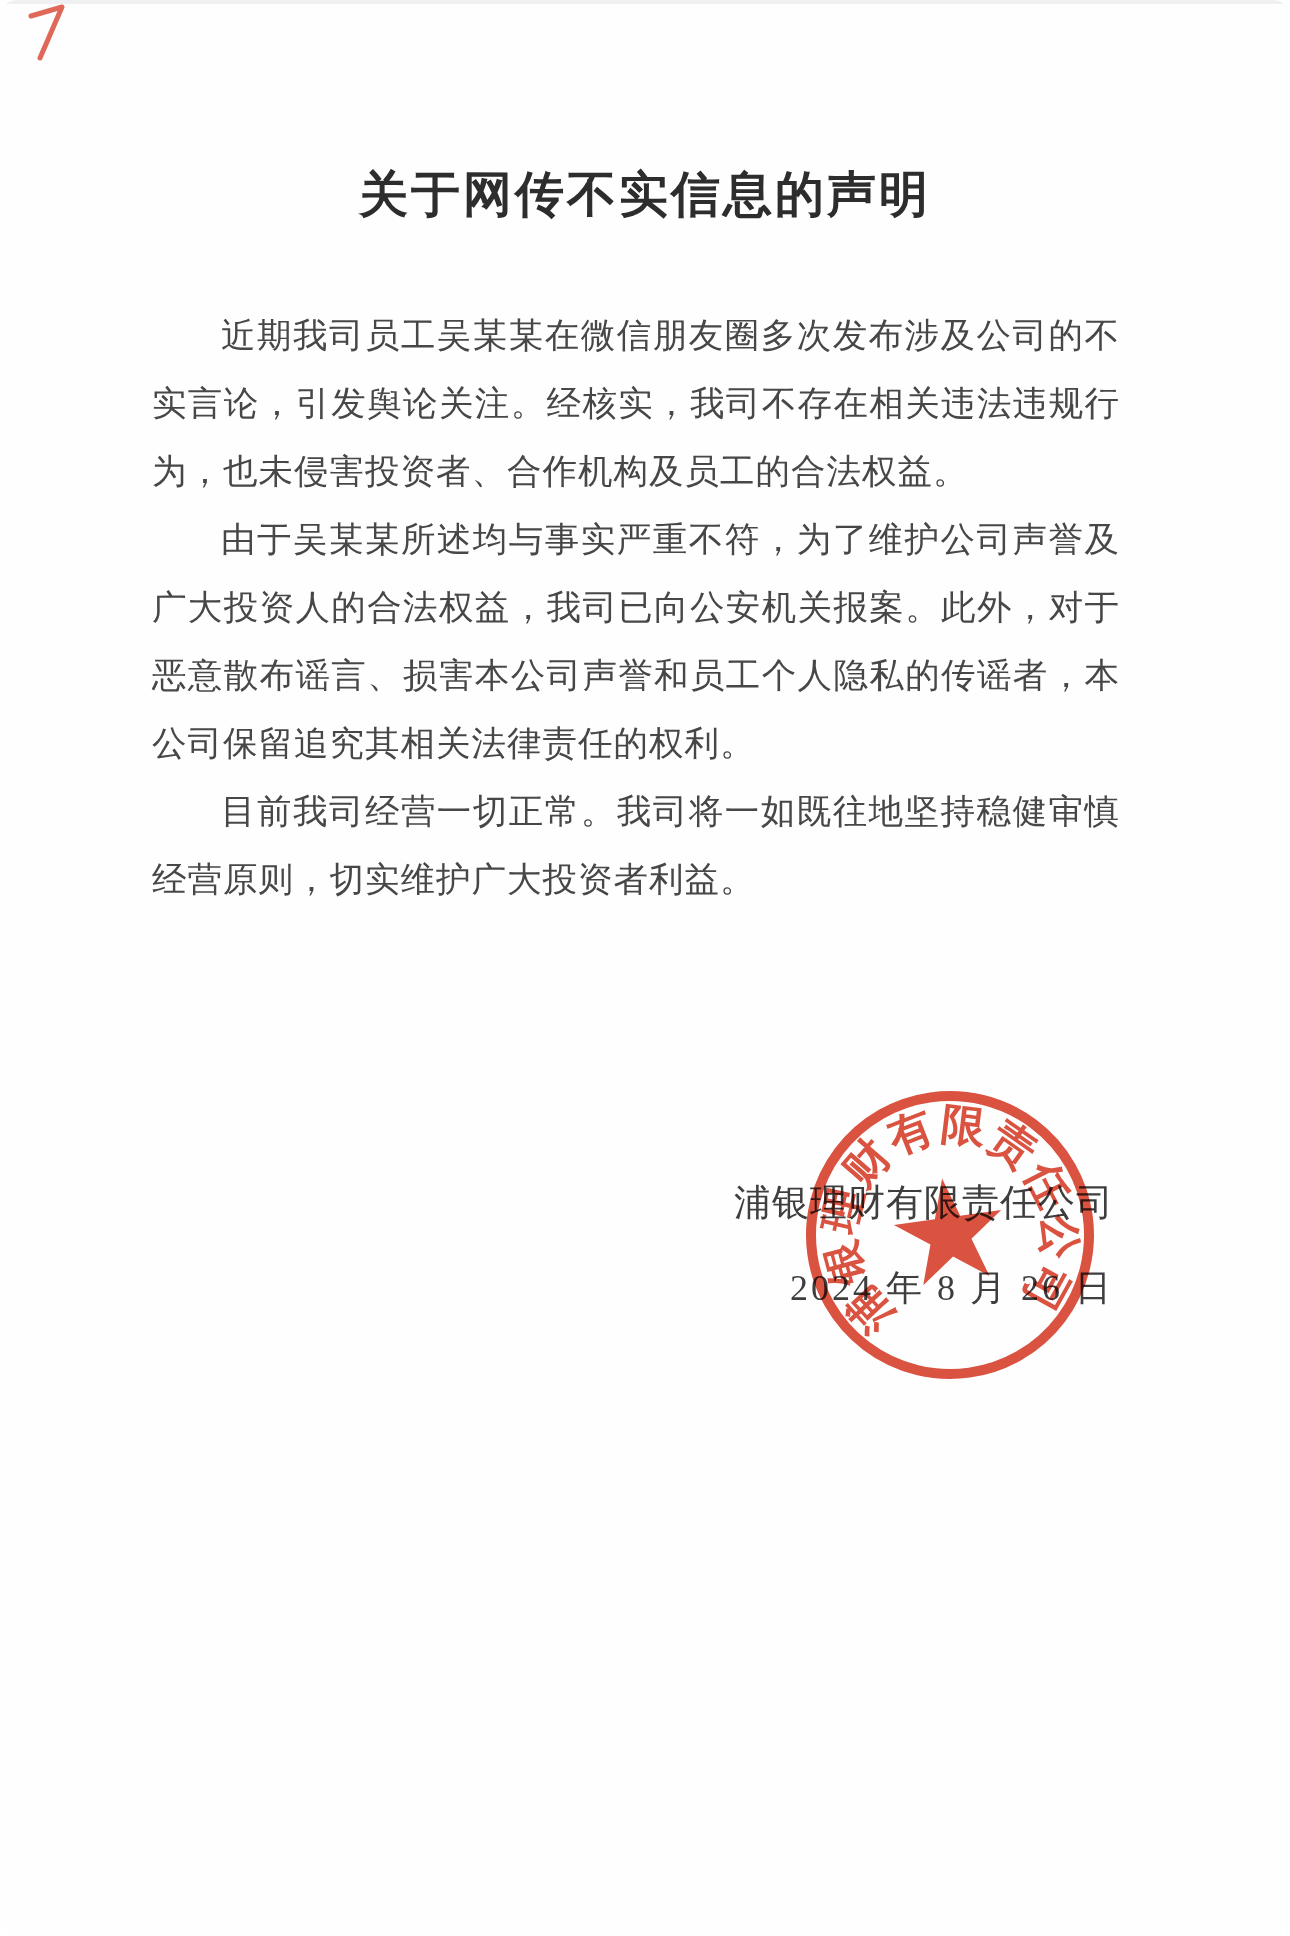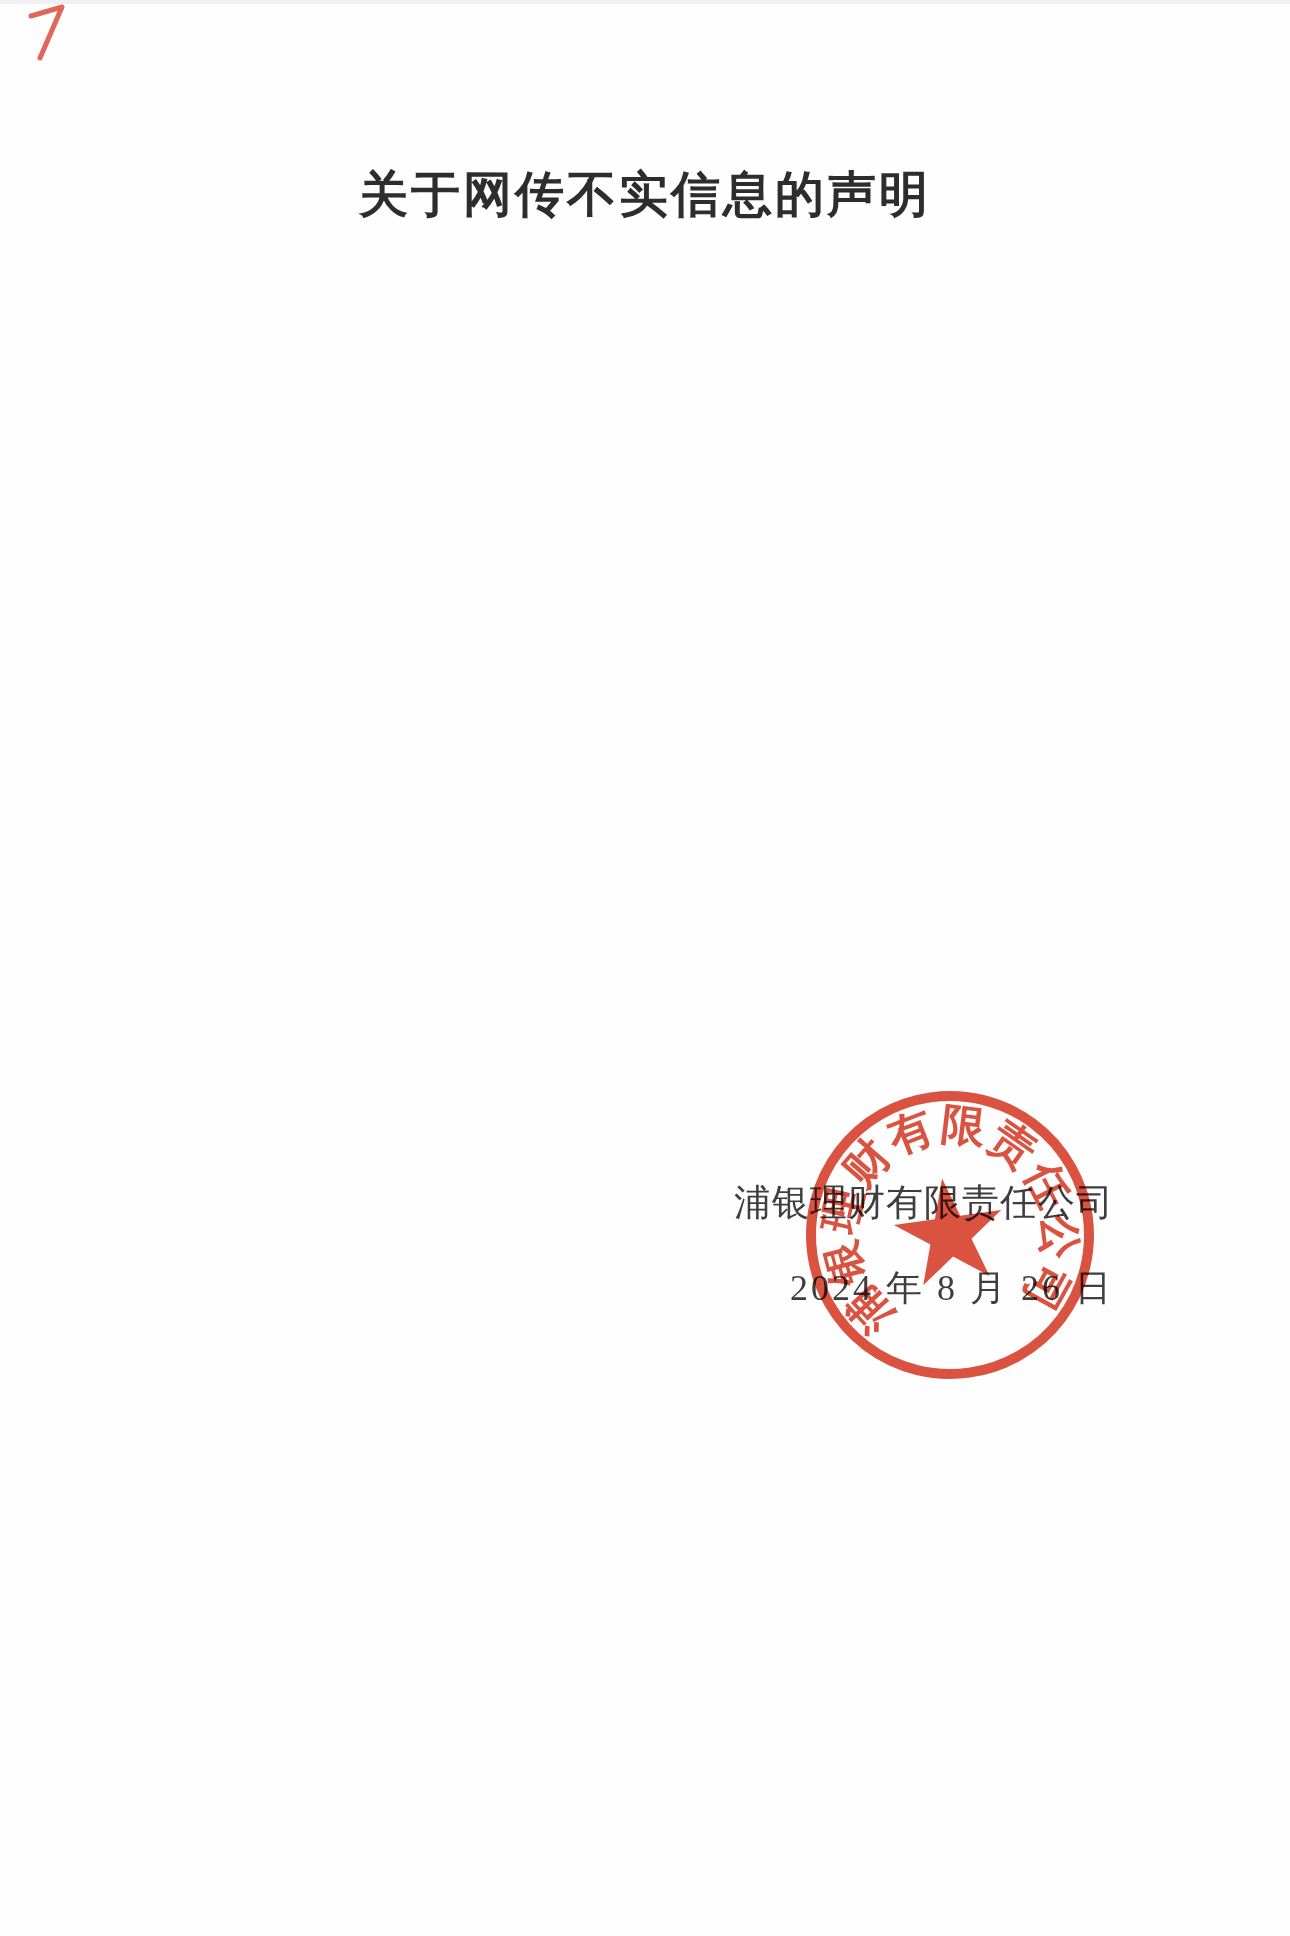--- a/index.html
+++ b/index.html
@@ -2,20 +2,21 @@
 <html><head>
 <meta charset="utf-8">
 <style>
   html,body{margin:0;padding:0;background:#ffffff;}
   .page{
     position:relative;
     width:1290px;height:1936px;
     background:#fefefe;
     overflow:hidden;
     font-family:"Liberation Serif","DejaVu Serif",serif;
+    border-radius:17px;
   }
   .page-top-edge{
     position:absolute;left:0;top:0;width:1290px;height:4px;
     background:#eef0f2;
   }
   .doc-title{
     position:absolute;
     left:0;top:162px;width:1290px;
     text-align:center;
     font-size:49px;
@@ -81,20 +82,25 @@
 <div class="page">
 
   <div class="page-top-edge"></div>
 
   <svg class="corner-mark" viewBox="0 0 46 58">
     <path d="M5,12 L36,3 L14,54" fill="none" stroke="#d8432f" stroke-width="5" stroke-linecap="round" stroke-linejoin="round"></path>
   </svg>
 
   <div class="doc-title">关于网传不实信息的声明</div>
 
+  <div class="doc-body">
+    <p>近期我司员工吴某某在微信朋友圈多次发布涉及公司的不实言论，引发舆论关注。经核实，我司不存在相关违法违规行为，也未侵害投资者、合作机构及员工的合法权益。</p>
+    <p>由于吴某某所述均与事实严重不符，为了维护公司声誉及广大投资人的合法权益，我司已向公安机关报案。此外，对于恶意散布谣言、损害本公司声誉和员工个人隐私的传谣者，本公司保留追究其相关法律责任的权利。</p>
+    <p>目前我司经营一切正常。我司将一如既往地坚持稳健审慎经营原则，切实维护广大投资者利益。</p>
+  </div>
 
   <div class="signature">
     <div class="company">浦银理财有限责任公司</div>
     <div class="date">2024 年 8 月 26 日</div>
   </div>
 
   <div class="seal">
     <svg viewBox="0 0 300 300">
       <g transform="translate(150,150) rotate(-8)" fill="#d8432f">
         <circle cx="0" cy="0" r="139" fill="none" stroke="#d8432f" stroke-width="10"></circle>

